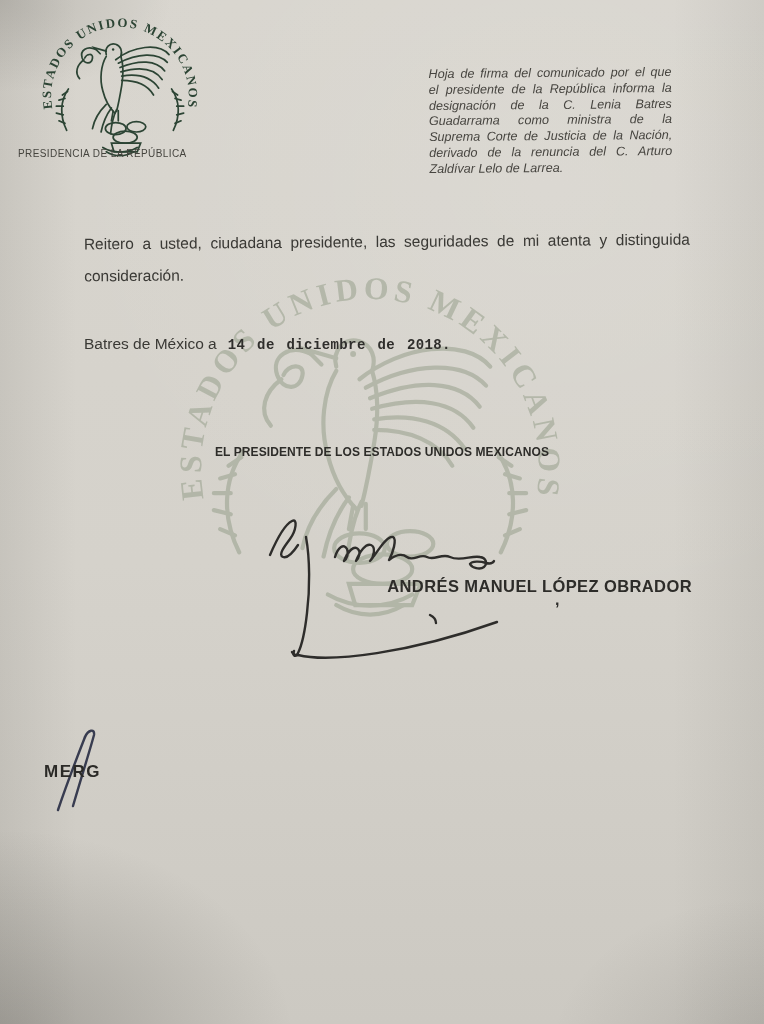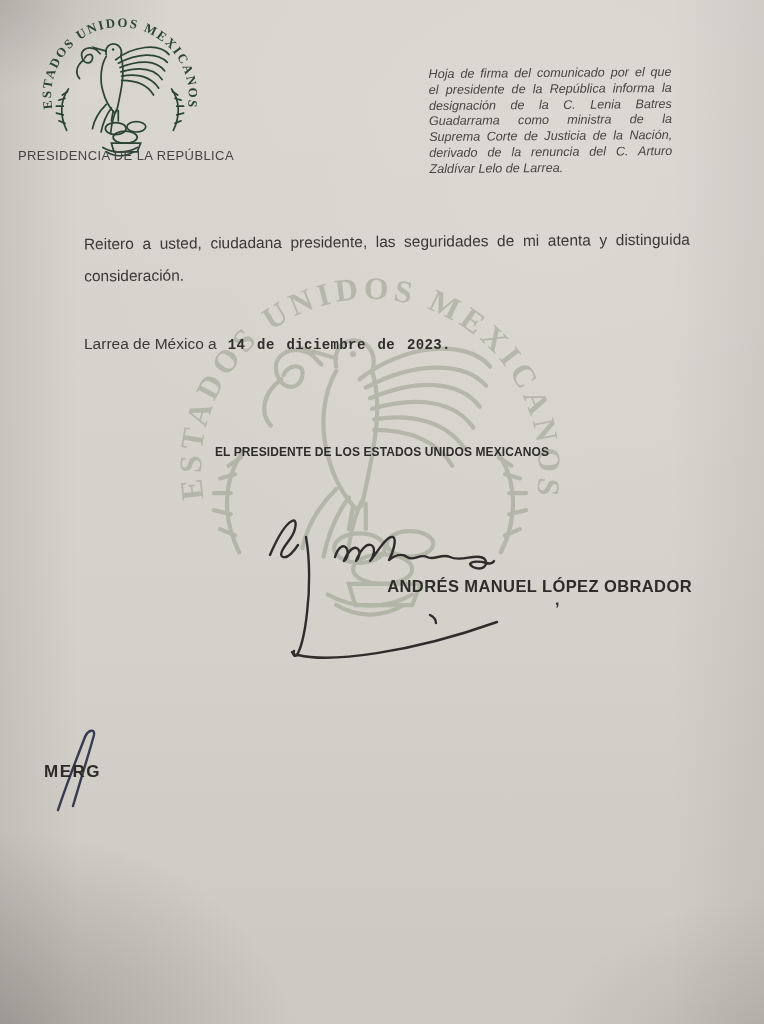--- a/index.html
+++ b/index.html
@@ -11,21 +11,21 @@
       radial-gradient(55% 30% at 0% 102%, rgba(52,50,45,0.28) 0%, rgba(52,50,45,0) 70%),
       radial-gradient(40% 22% at 100% 103%, rgba(52,50,45,0.14) 0%, rgba(52,50,45,0) 70%),
       radial-gradient(30% 12% at 0% 0%, rgba(52,50,45,0.16) 0%, rgba(52,50,45,0) 75%),
       linear-gradient(90deg, rgba(70,68,62,0.10) 0%, rgba(70,68,62,0) 10%, rgba(70,68,62,0) 88%, rgba(70,68,62,0.08) 100%),
       linear-gradient(180deg, #d8d5ce 0%, #d5d2cb 55%, #ccc9c2 100%);
   }
   .abs{position:absolute;}
   
   .office{
     left:18px;top:148px;width:230px;
-    font-size:13px;letter-spacing:0.4px;color:#45443e;
+    font-size:10px;letter-spacing:0.4px;color:#45443e;
   }
   
   .side-note{
     left:429px;top:66px;width:243px;
     font-style:italic;font-size:12.6px;line-height:15.8px;color:#474540;
     transform:rotate(-0.5deg);
   }
   .side-note .ln{text-align:justify;text-align-last:justify;}
   .side-note .ln.last{text-align-last:left;}
   
@@ -136,21 +136,21 @@
     <div class="ln">derivado de la renuncia del C. Arturo</div>
     <div class="ln last">Zaldívar Lelo de Larrea.</div>
   </div>
 
   <div class="abs body-par">
     <div class="ln">Reitero a usted, ciudadana presidente, las seguridades de mi atenta y distinguida</div>
     <div class="ln last">consideración.</div>
   </div>
 
   <div class="abs dateline">
-    <span>Larrea de México a</span><span class="typed">14 de diciembre de 2023.</span>
+    <span>Batres de México a</span><span class="typed">14 de diciembre de 2018.</span>
   </div>
 
   <div class="abs title-line">EL PRESIDENTE DE LOS ESTADOS UNIDOS MEXICANOS</div>
 
   <svg class="abs sig-svg" viewBox="0 0 300 165">
     <g fill="none" stroke="#2e2d2b" stroke-width="2.4" stroke-linecap="round" stroke-linejoin="round">
       <path d="M20,50 C26,36 34,20 42,16 C48,13 46,26 40,34 C34,42 28,50 33,52 C38,54 44,46 48,40"></path>
       <path d="M56,32 C60,54 60,84 57,108 C55,126 52,140 48,148 C46,152 42,152 44,146"></path>
       <path d="M85,52 C88,42 94,38 97,44 C99,48 97,54 94,56 C98,46 104,40 108,44 C111,47 109,53 106,56 C110,46 116,38 121,40 C126,42 124,52 120,56 C126,50 136,30 143,32 C147,34 143,48 139,55 C145,50 152,48 157,52 C163,57 170,48 177,52 C184,56 192,48 200,52 C210,57 222,50 230,52 C236,53 238,58 234,62 C230,65 222,63 220,59 C222,56 230,56 236,58 C240,59 243,58 244,56"></path>
       <path d="M42,147 C44,150 46,151 48,150 C80,158 160,148 247,117"></path>

